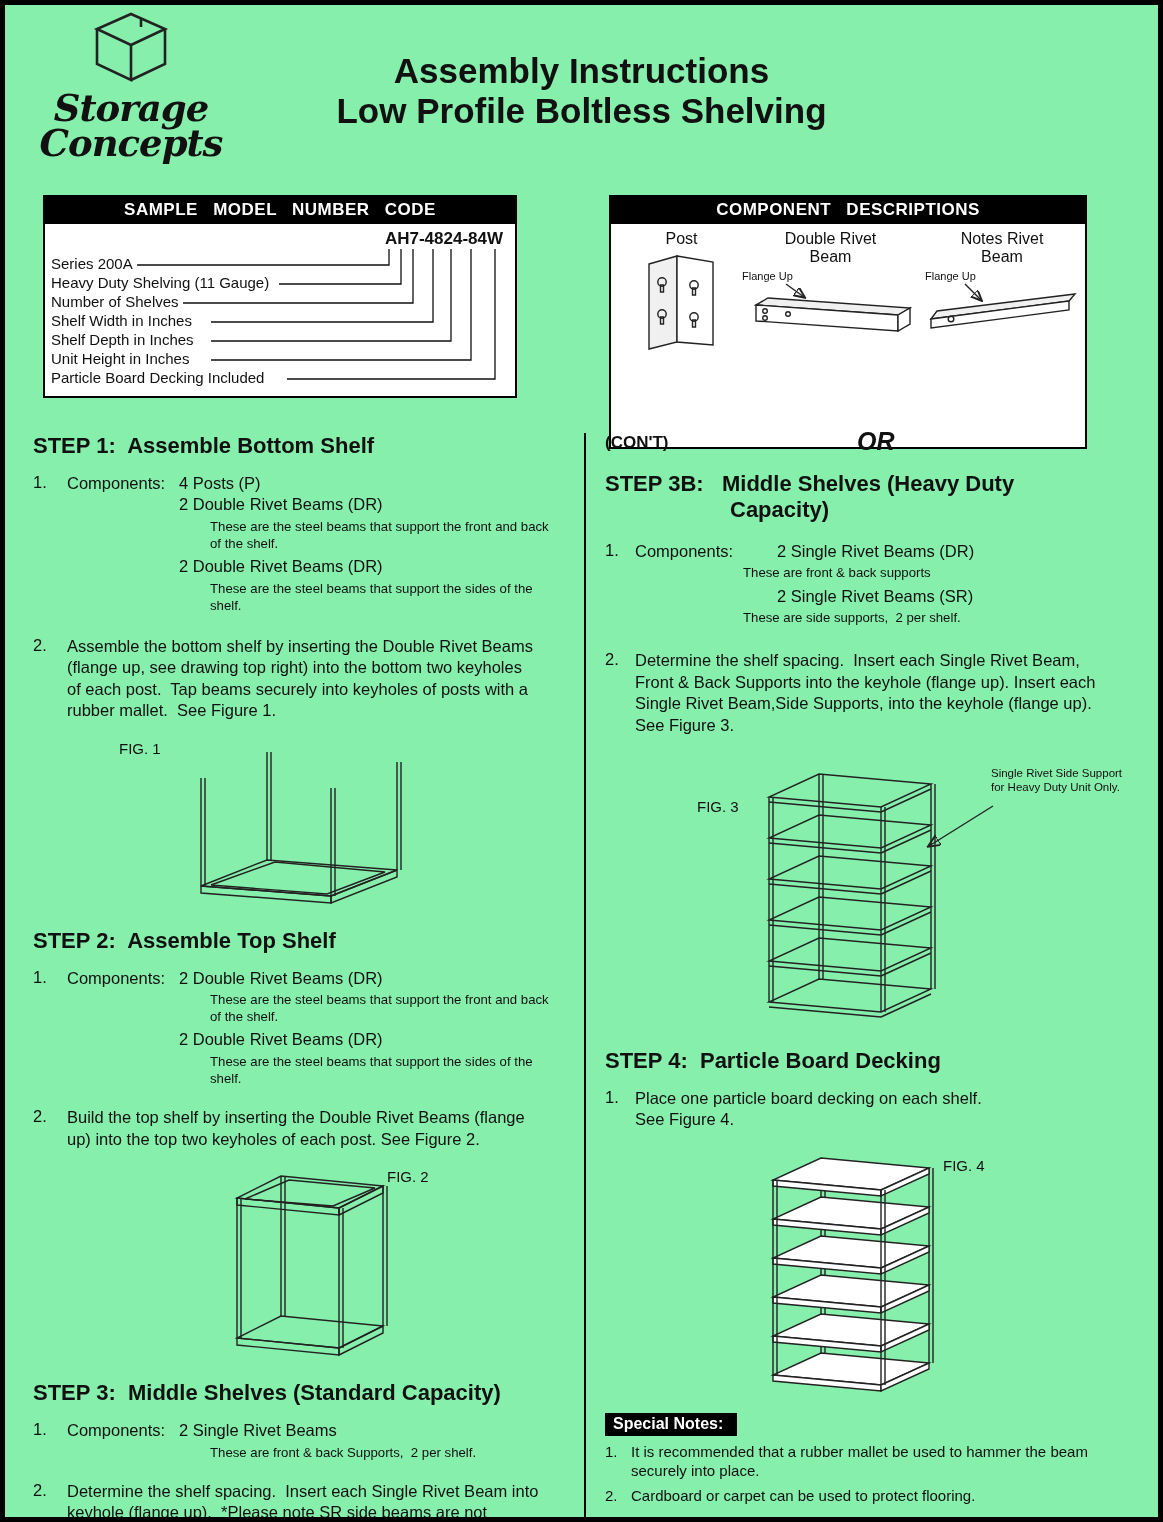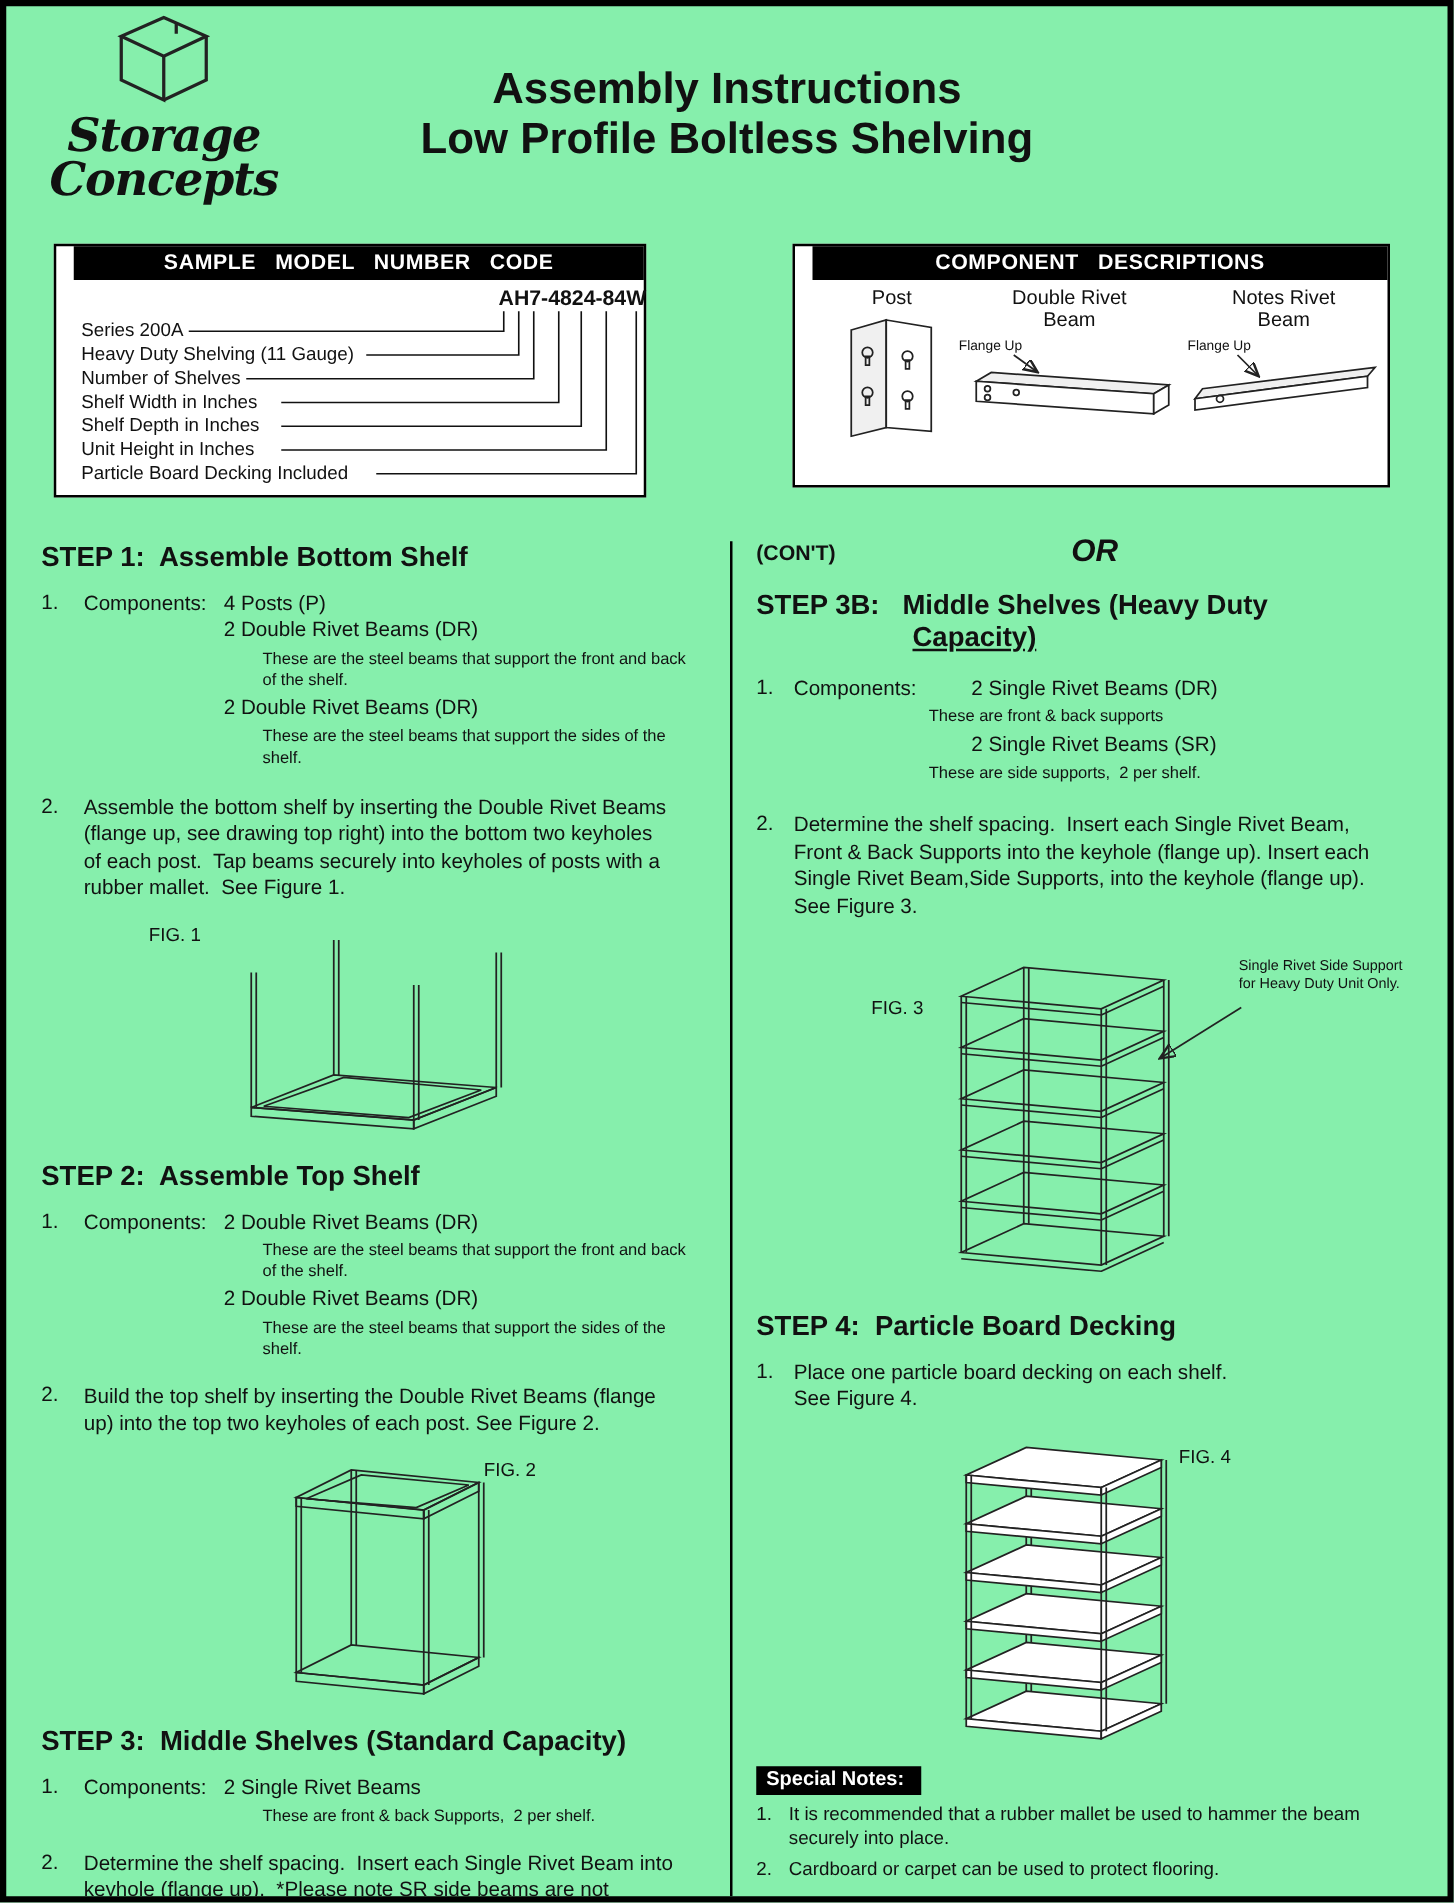--- a/index.html
+++ b/index.html
@@ -11,21 +11,21 @@
 
   
   .logo { position:absolute; left:28px; top:4px; width:196px; text-align:center; }
   .logo svg { display:block; margin:0 auto; }
   .brand { font-family:"DejaVu Serif", serif; font-style:italic; font-weight:bold;
            font-size:37px; line-height:0.95; letter-spacing:-1px; }
   .title-wrap { position:absolute; left:0; top:46px; width:100%; text-align:center;
                 font-weight:bold; font-size:35px; line-height:1.15; }
 
   
-  .barbox { position:absolute; border:2px solid #000; background:#fff;padding-left:14px; }
+  .barbox { position:absolute; border:2px solid #000; background:#fff; }
   .barbox .bar { background:#000; color:#fff; font-weight:bold; font-size:17px;
                  text-align:center; padding:3px 0 4px; word-spacing:10px; letter-spacing:.5px; }
   .mb-label { font:15px "Liberation Sans", sans-serif; fill:#111; }
   .mb-code  { font:bold 17px "Liberation Sans", sans-serif; fill:#111; }
   .mb-line  { stroke:#111; stroke-width:1.3; fill:none; }
 
   .comp-cols { display:flex; padding:6px 4px 0 14px; }
   .comp-col { text-align:center; }
   .comp-col .clabel { font-size:16px; line-height:1.1; }
   .cb-text { font:11px "Liberation Sans", sans-serif; fill:#111; }
@@ -54,21 +54,21 @@
   .col-right .c-desc { margin-left:108px; max-width:330px; }
   .para { max-width:472px; }
 
   .figrow { display:flex; margin-top:18px; }
   .fig-label { font-size:15px; }
   .figbox { position:relative; }
 
   .or-row { position:relative; height:32px; }
   .cont-label { font-size:17px; font-weight:bold; }
   .or-label { position:absolute; left:252px; top:-6px; font-size:25px; font-weight:bold; font-style:italic; }
-  .t2-ind { display:block; margin-left:125px;text-decoration:underline; }
+  .t2-ind { display:block; margin-left:125px; }
 
   .fig3-note { position:absolute; left:386px; top:4px; width:132px; font-size:11.5px; line-height:1.25; }
 
   .sn-title { display:inline-block; background:#000; color:#fff; font-weight:bold;
               font-size:16px; padding:2px 14px 3px 8px; }
   .sn-li { display:flex; margin-top:7px; }
   .sn-li .num { flex:none; width:26px; font-size:15px; }
   .sn-li .txt { font-size:15px; line-height:1.25; max-width:486px; }
 </style>
 </head>
@@ -106,21 +106,21 @@
       <path class="mb-line" d="M92 41 H344 V25"></path>
       <path class="mb-line" d="M234 60 H356 V25"></path>
       <path class="mb-line" d="M138 79 H368 V25"></path>
       <path class="mb-line" d="M166 98 H388 V25"></path>
       <path class="mb-line" d="M166 117 H406 V25"></path>
       <path class="mb-line" d="M166 136 H426 V25"></path>
       <path class="mb-line" d="M242 155 H450 V25"></path>
     </svg>
   </div>
 
-  <div class="barbox" style="left:629px; top:190px; width:478px; height:195px;">
+  <div class="barbox" style="left:604px; top:190px; width:478px; height:254px;">
     <div class="bar pws">COMPONENT DESCRIPTIONS</div>
     <div class="comp-cols">
       <div class="comp-col" style="width:118px;">
         <div class="clabel" style="">Post</div>
         <svg class="draw" width="82" height="98" viewBox="0 0 82 98" style="margin-top:4px;">
           <path class="fillg" d="M8 12 L36 4 L36 90 L8 97 Z"></path>
           <path class="fillw" d="M36 4 L72 10 L72 93 L36 90 Z"></path>
           <circle cx="21" cy="30" r="4.2"></circle>
             <path d="M19.5 33 h3 v7 h-3 z"></path>
           <circle cx="21" cy="62" r="4.2"></circle>

